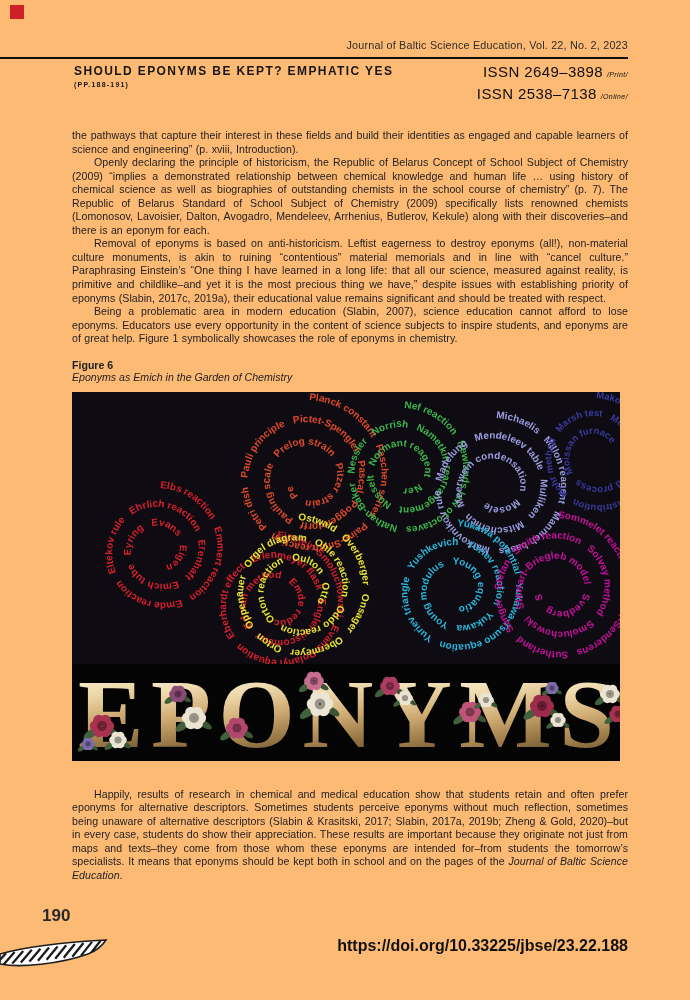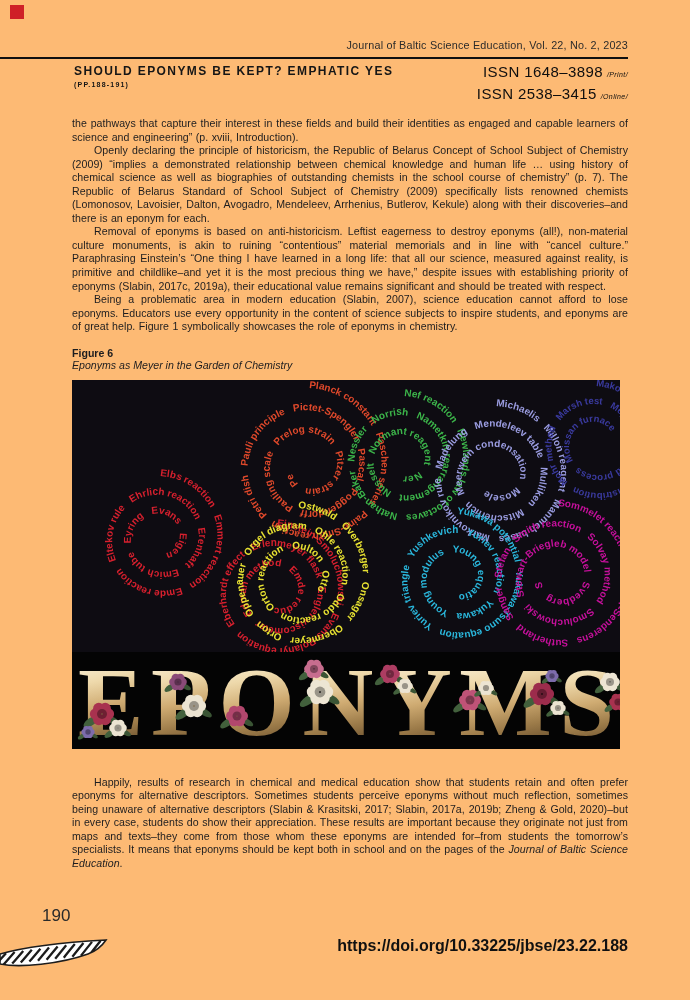--- a/index.html
+++ b/index.html
@@ -12,21 +12,21 @@
   .journal-line {
     position:absolute; top:39px; right:62px; font-size:10.8px; color:#2b2b2b; letter-spacing:0.2px;
   }
   .header-rule { position:absolute; left:0; top:57px; width:628px; height:2.4px; background:#101010; }
   .running { position:absolute; left:74px; top:64px; }
   .running-title { font-size:12px; font-weight:bold; letter-spacing:1.4px; color:#161616; }
   .running-pages { font-size:7px; font-weight:bold; letter-spacing:1.2px; color:#161616; margin-top:3px; }
   .issn { position:absolute; right:62px; top:62px; text-align:right; }
   .issn-row { font-size:15px; letter-spacing:0.4px; color:#0e0e0e; line-height:19px; }
   .issn-label { font-size:7px; font-style:italic; margin-left:4px; }
-  .main { position:absolute; left:72px; top:117px; width:556px; }
+  .main { position:absolute; left:72px; top:129px; width:556px; }
   .para {
     font-size:10.6px; line-height:13.55px; text-align:justify; letter-spacing:0.05px; word-spacing:0.4px;
   }
   .para.indent { text-indent:22px; }
   .fig-label { margin-top:13px; font-size:10.6px; font-weight:bold; }
   .fig-caption { font-size:10.6px; font-style:italic; margin-bottom:9px; }
   .figure { width:548px; height:369px; position:relative; }
   .roses-area { width:548px; height:272px; background:#0e0c12; display:block; }
   .eponyms-strip {
     position:relative; width:548px; height:97px; background:#040404; overflow:hidden;
@@ -36,53 +36,53 @@
     display:flex; justify-content:space-between; align-items:flex-end; padding:0 6px;
   }
   .eponyms-letter {
     font-family:"Liberation Serif", serif; font-weight:bold; font-size:98px; line-height:94px;
     background:linear-gradient(168deg,#faf2dd 4%,#eed9ab 28%,#cfab72 52%,#9c7b49 74%,#5e4628 98%);
     -webkit-background-clip:text; background-clip:text; color:transparent;
   }
   .flowers-overlay { position:absolute; left:0; top:0; pointer-events:none; }
   .para5 { margin-top:27px; }
   .journal-italic { font-style:italic; }
-  .page-number { position:absolute; left:42px; top:906px; font-size:17px; color:#2a2a2a; }
+  .page-number { position:absolute; left:42px; top:906px; font-size:17px; color:#2a2a2a;font-weight:bold; }
   .leaf-logo { position:absolute; left:0; top:934px; }
   .doi { position:absolute; right:62px; top:937px; font-size:16px; font-weight:bold; color:#111; text-decoration:none; }
 </style>
 </head>
 <body>
 
 <div class="page">
 
   <div class="red-square"></div>
 
   <div class="journal-line">Journal of Baltic Science Education, Vol. 22, No. 2, 2023</div>
 
   <div class="header-rule"></div>
 
   <div class="running">
     <div class="running-title">SHOULD EPONYMS BE KEPT? EMPHATIC YES</div>
     <div class="running-pages">(PP.188-191)</div>
   </div>
 
   <div class="issn">
-    <div class="issn-row"><span>ISSN 1648–3898</span><span class="issn-label">/Print/</span></div>
-    <div class="issn-row"><span>ISSN 2538–3415</span><span class="issn-label">/Online/</span></div>
+    <div class="issn-row"><span>ISSN 2649–3898</span><span class="issn-label">/Print/</span></div>
+    <div class="issn-row"><span>ISSN 2538–7138</span><span class="issn-label">/Online/</span></div>
   </div>
 
   <div class="main">
     <div class="para">the pathways that capture their interest in these fields and build their identities as engaged and capable learners of science and engineering” (p. xviii, Introduction).</div>
     <div class="para indent">Openly declaring the principle of historicism, the Republic of Belarus Concept of School Subject of Chemistry (2009) “implies a demonstrated relationship between chemical knowledge and human life … using history of chemical science as well as biographies of outstanding chemists in the school course of chemistry” (p. 7). The Republic of Belarus Standard of School Subject of Chemistry (2009) specifically lists renowned chemists (Lomonosov, Lavoisier, Dalton, Avogadro, Mendeleev, Arrhenius, Butlerov, Kekule) along with their discoveries–and there is an eponym for each.</div>
     <div class="para indent">Removal of eponyms is based on anti-historicism. Leftist eagerness to destroy eponyms (all!), non-material culture monuments, is akin to ruining “contentious” material memorials and in line with “cancel culture.” Paraphrasing Einstein’s “One thing I have learned in a long life: that all our science, measured against reality, is primitive and childlike–and yet it is the most precious thing we have,” despite issues with establishing priority of eponyms (Slabin, 2017c, 2019a), their educational value remains significant and should be treated with respect.</div>
     <div class="para indent">Being a problematic area in modern education (Slabin, 2007), science education cannot afford to lose eponyms. Educators use every opportunity in the content of science subjects to inspire students, and eponyms are of great help. Figure 1 symbolically showcases the role of eponyms in chemistry.</div>
 
     <div class="fig-label">Figure 6</div>
-    <div class="fig-caption">Eponyms as Meyer in the Garden of Chemistry</div>
+    <div class="fig-caption">Eponyms as Emich in the Garden of Chemistry</div>
 
     <div class="figure">
       <svg id="roses-svg" class="roses-area" width="548" height="272" viewBox="0 0 548 272">
         <defs id="roses-defs">
             <path id="spiral0" d="M88.0,96.0L96.8,97.1L105.2,99.3L113.2,102.8L120.6,107.3L127.2,112.8L132.9,119.1L137.6,126.1L141.3,133.7L143.8,141.6L145.1,149.8L145.3,158.0L144.3,166.1L142.2,173.9L139.0,181.3L134.8,188.1L129.7,194.1L123.8,199.4L117.4,203.7L110.4,207.0L103.1,209.3L95.5,210.5L88.0,210.6L80.6,209.6L73.4,207.6L66.7,204.7L60.5,200.8L55.0,196.1L50.2,190.8L46.3,184.8L43.3,178.4L41.2,171.7L40.2,164.9L40.1,158.0L41.0,151.2L42.9,144.7L45.6,138.6L49.1,133.0L53.4,128.0L58.3,123.7L63.7,120.2L69.5,117.5L75.6,115.7L81.8,114.8L88.0,114.8L94.1,115.7L99.9,117.4L105.4,119.9L110.4,123.1L114.9,127.0L118.7,131.4L121.8,136.3L124.2,141.5L125.8,146.9L126.5,152.5L126.5,158.0L125.7,163.4L124.1,168.6L121.9,173.5L119.0,177.9L115.5,181.8L111.5,185.2L107.2,187.9L102.6,189.9L97.8,191.3L92.9,191.9L88.0,191.8L83.3,191.0L78.7,189.6L74.5,187.6L70.7,185.0L67.3,181.9L64.4,178.5L62.1,174.7L60.4,170.6L59.3,166.4L58.8,162.2L58.9,158.0L59.6,153.9L60.9,150.0L62.7,146.4L65.0,143.2L67.6,140.3L70.6,137.9L73.9,136.0L77.3,134.6L80.9,133.8L84.5,133.4L88.0,133.6L91.4,134.3L94.6,135.4L97.6,137.0L100.3,138.9L102.6,141.2L104.5,143.7L106.0,146.4L107.1,149.3L107.7,152.2L107.9,155.1L107.7,158.0L107.1,160.7L106.1,163.3L104.8,165.7L103.1,167.7L101.3,169.5L99.2,171.0L97.0,172.1L94.8,172.8L92.5,173.2L90.2,173.3L88.0,173.0" fill="none"></path>
             <path id="spiral1" d="M205.0,146.0L214.3,147.1L223.3,149.5L231.9,153.2L239.7,158.0L246.7,163.8L252.8,170.6L257.8,178.0L261.7,186.1L264.4,194.6L265.8,203.3L266.0,212.0L264.9,220.6L262.7,228.9L259.2,236.8L254.8,244.0L249.4,250.5L243.2,256.0L236.3,260.6L228.8,264.2L221.0,266.6L213.0,267.9L205.0,268.0L197.1,267.0L189.5,264.9L182.3,261.7L175.7,257.6L169.8,252.6L164.7,246.9L160.6,240.6L157.4,233.8L155.2,226.6L154.1,219.3L154.0,212.0L155.0,204.8L156.9,197.9L159.8,191.4L163.6,185.4L168.2,180.1L173.4,175.5L179.1,171.8L185.3,168.9L191.8,167.0L198.4,166.0L205.0,166.0L211.5,166.9L217.7,168.7L223.5,171.4L228.9,174.8L233.6,179.0L237.7,183.7L241.0,188.9L243.5,194.4L245.2,200.2L246.0,206.1L246.0,212.0L245.1,217.8L243.5,223.3L241.1,228.5L238.0,233.2L234.3,237.4L230.1,240.9L225.4,243.8L220.5,246.0L215.4,247.4L210.2,248.1L205.0,248.0L199.9,247.2L195.1,245.7L190.6,243.5L186.5,240.8L182.9,237.5L179.9,233.8L177.4,229.7L175.6,225.4L174.4,221.0L173.9,216.5L174.0,212.0L174.8,207.7L176.1,203.5L178.0,199.7L180.5,196.2L183.3,193.2L186.5,190.6L190.0,188.6L193.6,187.1L197.4,186.2L201.2,185.8L205.0,186.0L208.6,186.7L212.1,187.9L215.2,189.6L218.1,191.7L220.5,194.1L222.6,196.8L224.2,199.7L225.3,202.7L226.0,205.8L226.2,208.9L226.0,212.0L225.3,214.9L224.3,217.7L222.9,220.2L221.1,222.4L219.2,224.3L217.0,225.8L214.6,227.0L212.2,227.8L209.8,228.2L207.3,228.3L205.0,228.0" fill="none"></path>
             <path id="spiral2" d="M237.0,8.0L248.0,9.3L258.7,12.1L268.7,16.4L278.0,22.0L286.4,28.9L293.6,36.8L299.6,45.6L304.2,55.1L307.4,65.2L309.2,75.4L309.5,85.8L308.2,96.0L305.6,105.9L301.6,115.3L296.4,123.9L290.0,131.6L282.7,138.3L274.5,143.8L265.7,148.1L256.4,151.1L246.9,152.7L237.4,152.9L227.9,151.8L218.8,149.3L210.2,145.6L202.3,140.8L195.2,134.9L189.0,128.2L183.9,120.6L180.0,112.5L177.3,104.0L175.8,95.3L175.6,86.5L176.7,77.8L179.0,69.5L182.3,61.6L186.8,54.4L192.2,47.9L198.4,42.3L205.3,37.7L212.7,34.1L220.4,31.6L228.4,30.3L236.4,30.2L244.3,31.2L251.9,33.2L259.0,36.4L265.6,40.4L271.4,45.3L276.5,51.0L280.6,57.2L283.8,63.9L286.0,70.9L287.2,78.1L287.3,85.3L286.3,92.4L284.5,99.2L281.6,105.6L278.0,111.5L273.5,116.7L268.5,121.2L262.9,124.9L256.8,127.8L250.6,129.7L244.1,130.7L237.7,130.7L231.4,129.9L225.4,128.1L219.7,125.6L214.5,122.3L209.9,118.4L206.0,113.8L202.7,108.9L200.3,103.6L198.7,98.0L197.8,92.4L197.8,86.7L198.6,81.2L200.2,75.9L202.4,71.0L205.4,66.5L208.8,62.5L212.8,59.2L217.1,56.4L221.8,54.3L226.6,53.0L231.4,52.3L236.3,52.4L241.0,53.1L245.5,54.5L249.7,56.5L253.5,59.0L256.8,62.0L259.7,65.4L261.9,69.2L263.6,73.1L264.7,77.2L265.2,81.3L265.1,85.3L264.4,89.3L263.2,93.0L261.4,96.4L259.3,99.5L256.7,102.3L253.9,104.5L250.8,106.3L247.5,107.6L244.2,108.4L240.9,108.7L237.6,108.5L234.4,107.9L231.5,106.8L228.8,105.4L226.4,103.6L224.3,101.5L222.6,99.2L221.3,96.7L220.4,94.2L219.9,91.6" fill="none"></path>
             <path id="spiral3" d="M332.0,16.0L341.0,17.1L349.8,19.4L358.0,23.0L365.7,27.6L372.5,33.3L378.4,39.8L383.3,47.1L387.0,54.9L389.6,63.1L391.0,71.5L391.2,80.0L390.2,88.4L388.0,96.4L384.7,104.0L380.3,111.1L375.1,117.3L369.1,122.8L362.4,127.2L355.1,130.7L347.6,133.0L339.8,134.3L332.0,134.4L324.3,133.4L316.9,131.4L309.9,128.3L303.5,124.3L297.8,119.5L292.9,113.9L288.8,107.8L285.7,101.1L283.6,94.2L282.5,87.1L282.4,80.0L283.3,73.0L285.2,66.3L288.1,59.9L291.7,54.1L296.2,48.9L301.2,44.5L306.8,40.8L312.8,38.1L319.1,36.2L325.6,35.2L332.0,35.2L338.3,36.1L344.4,37.9L350.1,40.4L355.3,43.8L359.9,47.8L363.9,52.4L367.1,57.4L369.6,62.8L371.2,68.5L372.0,74.2L372.0,80.0L371.2,85.6L369.5,91.0L367.2,96.1L364.2,100.7L360.6,104.8L356.5,108.3L352.0,111.1L347.2,113.2L342.2,114.6L337.1,115.3L332.0,115.2L327.1,114.4L322.3,112.9L317.9,110.8L313.9,108.1L310.4,105.0L307.4,101.3L305.0,97.4L303.2,93.2L302.0,88.8L301.5,84.4L301.6,80.0L302.3,75.7L303.7,71.7L305.5,67.9L307.9,64.5L310.7,61.5L313.8,59.0L317.2,57.0L320.8,55.5L324.5,54.6L328.3,54.2L332.0,54.4L335.6,55.1L339.0,56.3L342.1,57.9L344.9,59.9L347.3,62.3L349.4,65.0L351.0,67.8L352.1,70.8L352.8,73.9L353.0,77.0L352.8,80.0L352.2,82.9L351.1,85.6L349.7,88.1L348.0,90.3L346.1,92.2L343.9,93.7L341.6,94.9L339.2,95.7L336.8,96.2L334.3,96.3L332.0,96.0" fill="none"></path>
             <path id="spiral4" d="M424.0,26.0L433.9,27.2L443.5,29.7L452.6,33.6L461.0,38.8L468.4,45.0L474.9,52.1L480.3,60.1L484.4,68.7L487.2,77.7L488.7,87.0L488.9,96.4L487.7,105.6L485.2,114.4L481.6,122.8L476.8,130.5L471.0,137.3L464.3,143.3L456.9,148.1L448.9,151.9L440.5,154.4L431.9,155.7L423.3,155.8L414.9,154.6L406.7,152.3L399.1,148.8L392.1,144.3L385.8,138.9L380.4,132.7L376.0,125.9L372.7,118.5L370.4,110.8L369.3,103.0L369.3,95.1L370.5,87.4L372.7,80.0L376.0,73.0L380.1,66.6L385.1,61.0L390.8,56.1L397.1,52.2L403.8,49.2L410.8,47.3L418.0,46.4L425.1,46.5L432.1,47.6L438.8,49.7L445.0,52.7L450.7,56.5L455.8,61.1L460.1,66.3L463.6,72.0L466.2,78.1L467.8,84.4L468.6,90.8L468.4,97.2L467.3,103.5L465.4,109.4L462.6,115.0L459.1,120.1L455.0,124.5L450.3,128.3L445.2,131.3L439.7,133.5L434.1,135.0L428.4,135.5L422.7,135.3L417.2,134.2L411.9,132.4L407.1,129.9L402.7,126.8L398.8,123.1L395.6,118.9L393.0,114.4L391.1,109.6L389.9,104.6L389.5,99.6L389.8,94.7L390.8,89.9L392.5,85.4L394.7,81.2L397.5,77.4L400.8,74.2L404.4,71.4L408.4,69.3L412.5,67.8L416.8,66.9L421.1,66.6L425.3,66.9L429.3,67.9L433.1,69.4L436.6,71.4L439.8,73.8L442.4,76.6L444.7,79.7L446.4,83.1L447.6,86.6L448.2,90.2L448.3,93.7L447.9,97.2L447.1,100.5L445.8,103.6L444.0,106.4L442.0,108.9L439.6,111.0L437.0,112.7L434.3,114.0L431.4,114.8L428.5,115.3L425.7,115.2L423.0,114.8L420.4,114.0L418.0,112.9L415.9,111.5L414.0,109.8" fill="none"></path>
             <path id="spiral5" d="M524.0,6.0L532.2,7.0L540.1,9.1L547.5,12.3L554.4,16.5L560.5,21.6L565.9,27.5L570.3,34.0L573.7,41.0L576.1,48.4L577.4,56.0L577.5,63.7L576.6,71.2L574.7,78.5L571.8,85.4L567.9,91.7L563.2,97.4L557.8,102.3L551.8,106.4L545.4,109.5L538.6,111.7L531.6,112.9L524.6,113.1L517.7,112.3L511.0,110.5L504.7,107.8L498.9,104.3L493.7,100.0L489.2,95.1L485.5,89.6L482.6,83.7L480.6,77.5L479.6,71.2L479.4,64.8L480.1,58.5L481.7,52.5L484.2,46.7L487.4,41.5L491.3,36.8L495.7,32.7L500.7,29.4L506.0,26.8L511.6,25.0L517.3,24.0L523.0,23.9L528.7,24.5L534.1,26.0L539.3,28.2L544.0,31.1L548.2,34.5L551.8,38.5L554.8,43.0L557.1,47.7L558.7,52.7L559.6,57.8L559.7,62.9L559.1,68.0L557.8,72.8L555.8,77.3L553.2,81.5L550.1,85.2L546.6,88.4L542.7,91.0L538.5,93.0L534.1,94.4L529.6,95.1L525.1,95.2L520.7,94.6L516.5,93.5L512.6,91.7L508.9,89.5L505.7,86.8L503.0,83.7L500.7,80.3L499.0,76.6L497.9,72.8L497.3,69.0L497.3,65.1L497.8,61.3L498.8,57.8L500.3,54.4L502.3,51.3L504.6,48.6L507.3,46.3L510.2,44.5L513.3,43.1L516.5,42.1L519.7,41.7L522.9,41.7L526.1,42.2L529.0,43.1L531.8,44.4L534.3,46.1L536.5,48.0L538.3,50.2L539.8,52.7L540.9,55.2L541.6,57.8L541.9,60.5L541.8,63.0L541.4,65.5L540.6,67.9L539.5,70.1L538.1,72.0L536.5,73.7L534.7,75.1L532.8,76.1" fill="none"></path>

